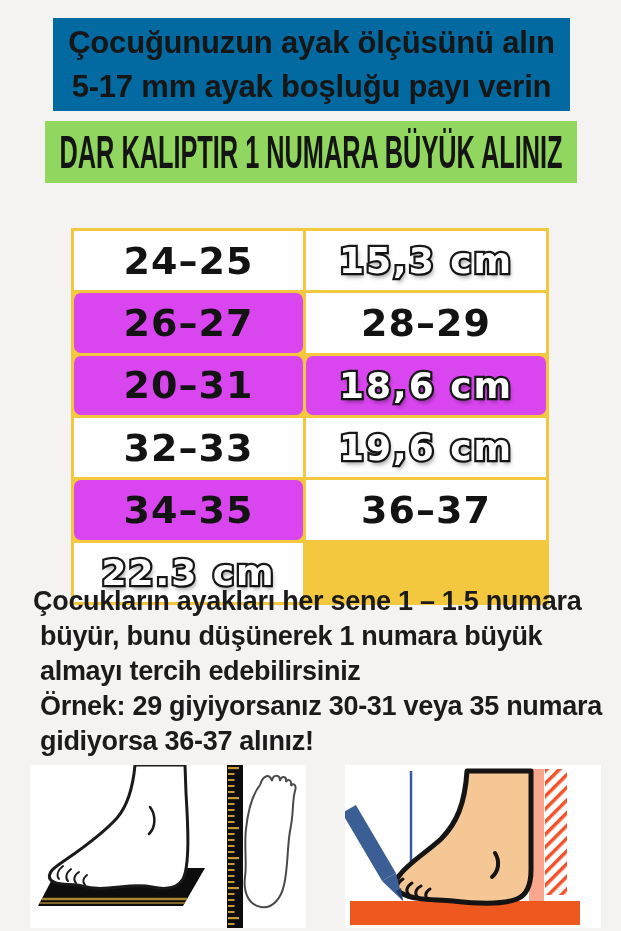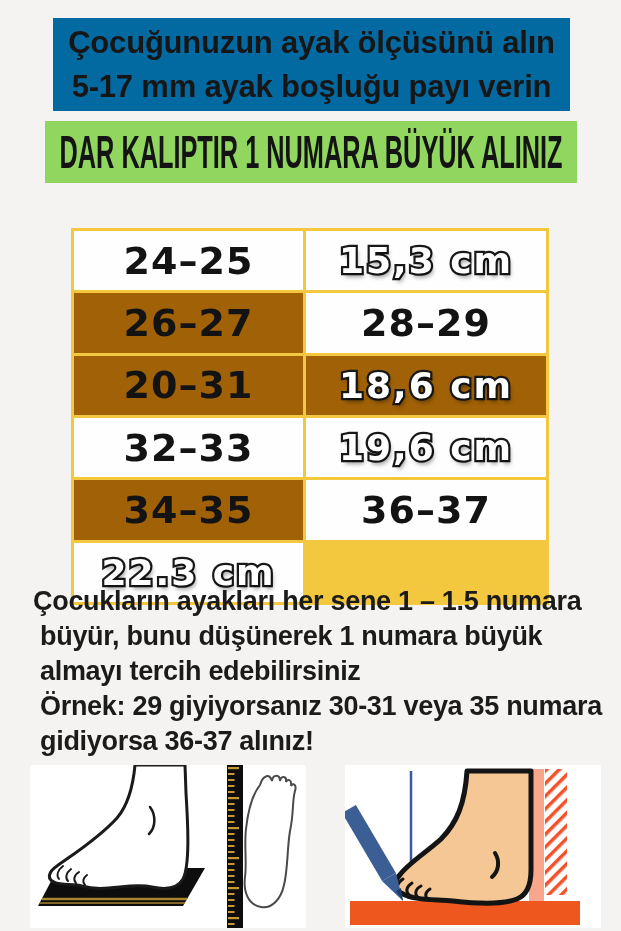--- a/index.html
+++ b/index.html
@@ -37,21 +37,21 @@
   .size-table{
     position:absolute;left:71px;top:195px;width:478px;height:377px;
     background:#f3c83e;
     display:grid;grid-template-columns:229px 1fr;grid-auto-rows:1fr;
     gap:3px;padding:3px;box-sizing:border-box;margin-top:33px;
   }
   .cell{
     background:#fefefe;
     display:flex;align-items:center;justify-content:center;
   }
-  .cell.alt{background:#a16207;}
+  .cell.alt{background:#d946ef;border-radius:7px;}
   .c-size{
     font-family:"DejaVu Sans","Liberation Sans",sans-serif;
     font-size:38px;font-weight:700;color:#131313;letter-spacing:1px;
   }
   .c-len{
     font-family:"DejaVu Sans","Liberation Sans",sans-serif;
     font-size:36px;font-weight:700;letter-spacing:2px;
     color:#ffffff;
     -webkit-text-stroke:4.5px #191919;
     paint-order:stroke fill;

